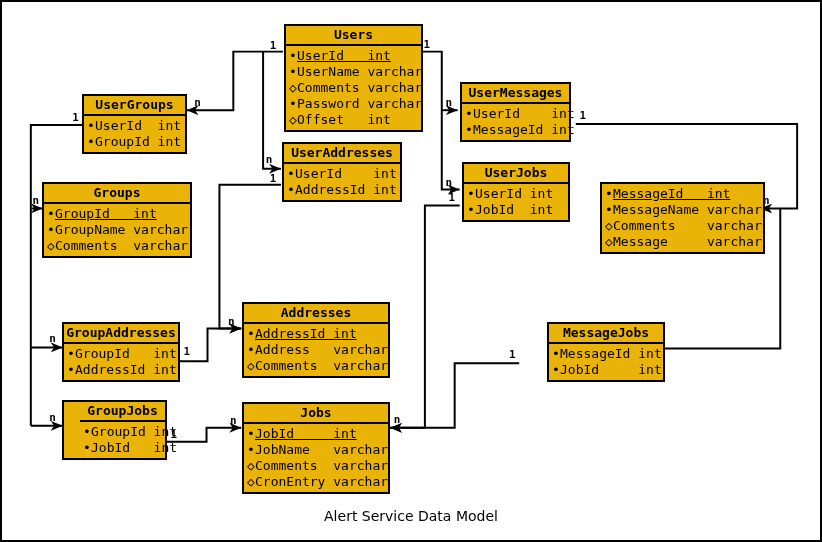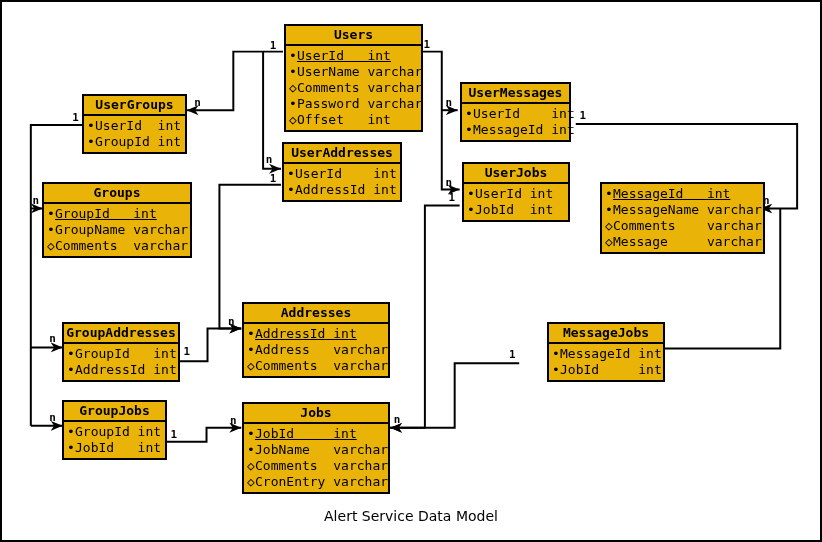--- a/index.html
+++ b/index.html
@@ -138,21 +138,21 @@
         </div>
       </div>
       <div class="etable" style="left: 240px; top: 300px; width: 148px;">
         <div class="ehead">Addresses</div>
         <div class="ebody">
           <div class="erow"><span class="bullet">•</span><span class="fld pk">AddressId int</span></div>
           <div class="erow"><span class="bullet">•</span><span class="fld">Address   varchar</span></div>
           <div class="erow"><span class="bullet">◇</span><span class="fld">Comments  varchar</span></div>
         </div>
       </div>
-      <div class="etable" style="left: 60px; top: 398px; width: 105px;">
+      <div class="etable" style="left: 60px; top: 398px; width: 105px; padding-left: 16px;">
         <div class="ehead">GroupJobs</div>
         <div class="ebody">
           <div class="erow"><span class="bullet">•</span><span class="fld">GroupId int</span></div>
           <div class="erow"><span class="bullet">•</span><span class="fld">JobId   int</span></div>
         </div>
       </div>
       <div class="etable" style="left: 240px; top: 400px; width: 148px;">
         <div class="ehead">Jobs</div>
         <div class="ebody">
           <div class="erow"><span class="bullet">•</span><span class="fld pk">JobId     int</span></div>

